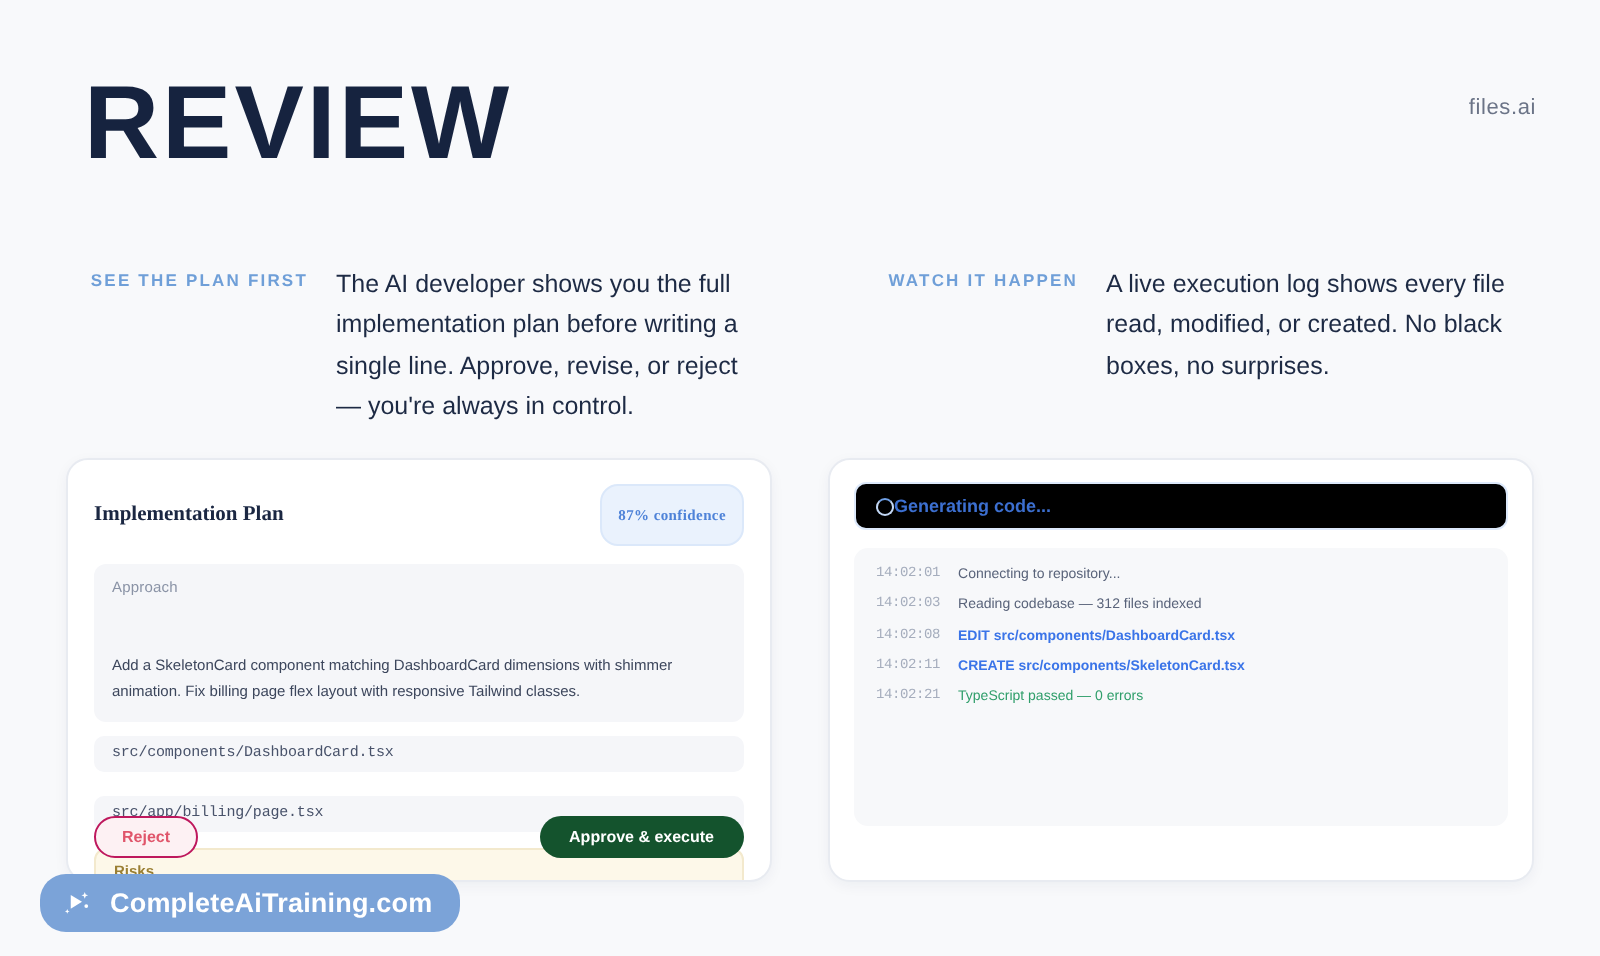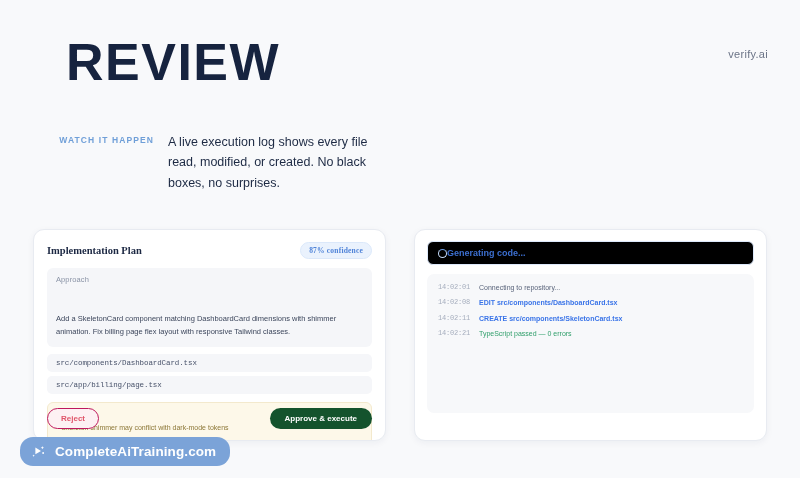--- a/index.html
+++ b/index.html
@@ -20,21 +20,20 @@
   
   .page-title {
     position: absolute;
     left: 42px;
     top: 36px;
     font-size: 52px;
     font-weight: 700;
     letter-spacing: 1.5px;
     color: #16233f;
     line-height: 1;
-    margin-left: 24px;
   }
 
   .brand {
     position: absolute;
     right: 32px;
     top: 48px;
     font-size: 11px;
     color: #6b7487;
     letter-spacing: 0.3px;
   }
@@ -111,21 +110,21 @@
     color: #1b2742;
   }
 
   .badge {
     font-size: 7.5px;
     font-weight: 600;
     color: #4f83d8;
     background: #eaf2fd;
     border: 1px solid #dbe8fa;
     border-radius: 9px;
-    padding: 3px 8px;
+    padding: 10px 8px;
     letter-spacing: 0.2px;
   }
 
   .panel {
     margin: 9px 13px 0 13px;
     background: #f5f6f9;
     border-radius: 6px;
     padding: 7px 9px 8px 9px;
   }
 
@@ -140,21 +139,21 @@
     font-size: 7.5px;
     line-height: 1.72;
     color: #3c465c;
     margin-top: 29px;
   }
 
   .filelist {
     margin: 7px 13px 0 13px;
     display: flex;
     flex-direction: column;
-    gap: 4px;
+    gap: 12px;
   }
 
   .file-row {
     background: #f5f6f9;
     border-radius: 5px;
     padding: 5px 9px;
     font-family: "Liberation Mono", monospace;
     font-size: 7.5px;
     color: #48526a;
     letter-spacing: -0.1px;
@@ -293,23 +292,27 @@
     font-size: 13.5px;
     font-weight: 700;
     color: #ffffff;
     letter-spacing: 0.1px;
   }
 </style>
 </head>
 <body>
 
 <div class="page-title">REVIEW</div>
-<div class="brand">verify.ai</div>
+<div class="brand">files.ai</div>
 
 <div class="features">
+  <div class="feature">
+    <div class="feature-kicker">SEE THE PLAN FIRST</div>
+    <div class="feature-body">The AI developer shows you the full implementation plan before writing a single line. Approve, revise, or reject — you're always in control.</div>
+  </div>
   <div class="feature">
     <div class="feature-kicker">WATCH IT HAPPEN</div>
     <div class="feature-body">A live execution log shows every file read, modified, or created. No black boxes, no surprises.</div>
   </div>
 </div>
 
 <div class="cards">
 
   <div class="card">
     <div class="plan-head">
@@ -342,20 +345,24 @@
   <div class="card">
     <div class="status-bar">
       <div class="spinner"></div>
       <div class="status-text">Generating code...</div>
     </div>
 
     <div class="log">
       <div class="log-row">
         <span class="log-time">14:02:01</span>
         <span class="log-msg">Connecting to repository...</span>
+      </div>
+      <div class="log-row">
+        <span class="log-time">14:02:03</span>
+        <span class="log-msg">Reading codebase — 312 files indexed</span>
       </div>
       <div class="log-row">
         <span class="log-time">14:02:08</span>
         <span class="log-msg edit">EDIT src/components/DashboardCard.tsx</span>
       </div>
       <div class="log-row">
         <span class="log-time">14:02:11</span>
         <span class="log-msg create">CREATE src/components/SkeletonCard.tsx</span>
       </div>
       <div class="log-row">

